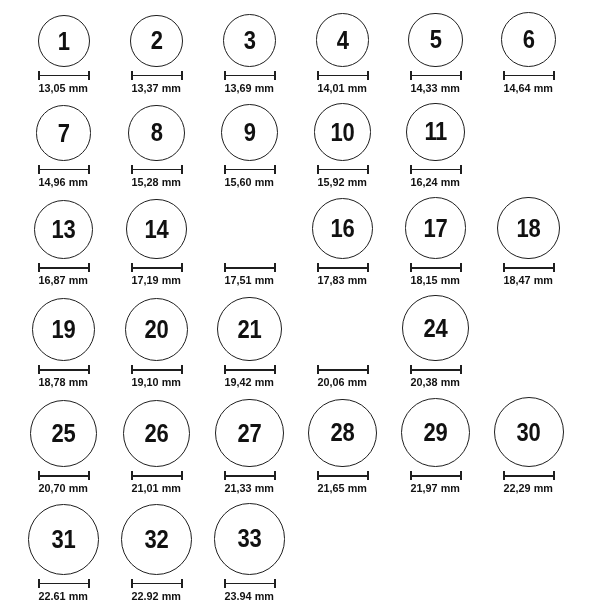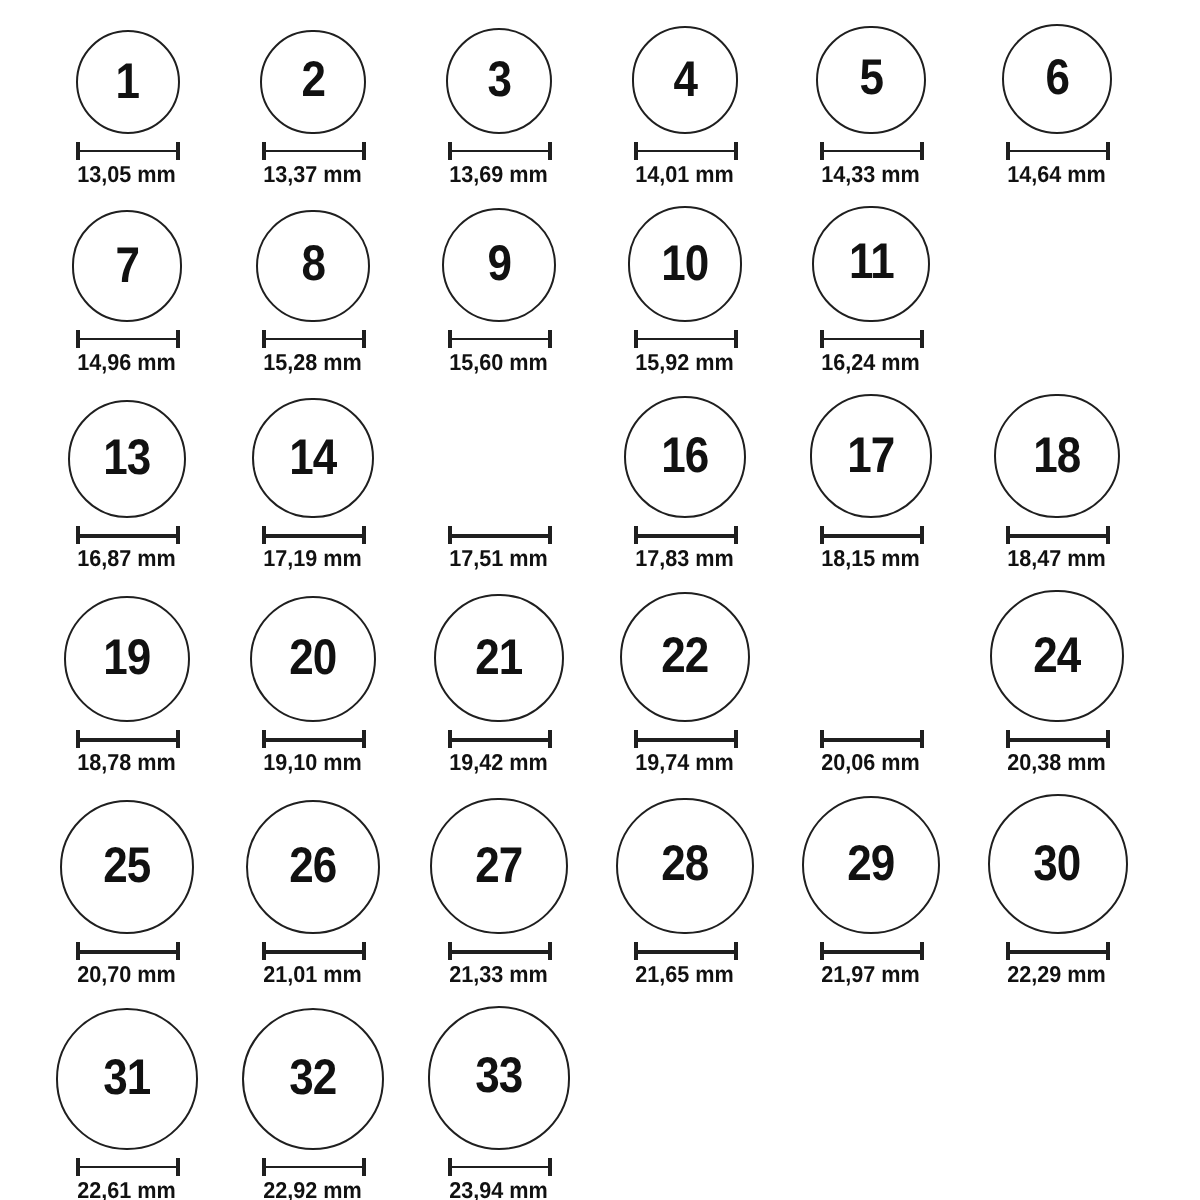--- a/index.html
+++ b/index.html
@@ -317,31 +317,20 @@
       <span class="num">21</span>
     </div>
     <div class="bracket">
       <span class="tick tick-left"></span>
       <span class="hline"></span>
       <span class="tick tick-right"></span>
     </div>
     <div class="label">19,42 mm</div>
   </div>
 
-  <div class="cell">
-    <div class="circle" style="width: 65px; height: 65px;">
-      <span class="num">22</span>
-    </div>
-    <div class="bracket">
-      <span class="tick tick-left"></span>
-      <span class="hline"></span>
-      <span class="tick tick-right"></span>
-    </div>
-    <div class="label">19,74 mm</div>
-  </div>
 
   <div class="cell">
     <div class="bracket">
       <span class="tick tick-left"></span>
       <span class="hline"></span>
       <span class="tick tick-right"></span>
     </div>
     <div class="label">20,06 mm</div>
   </div>
 

